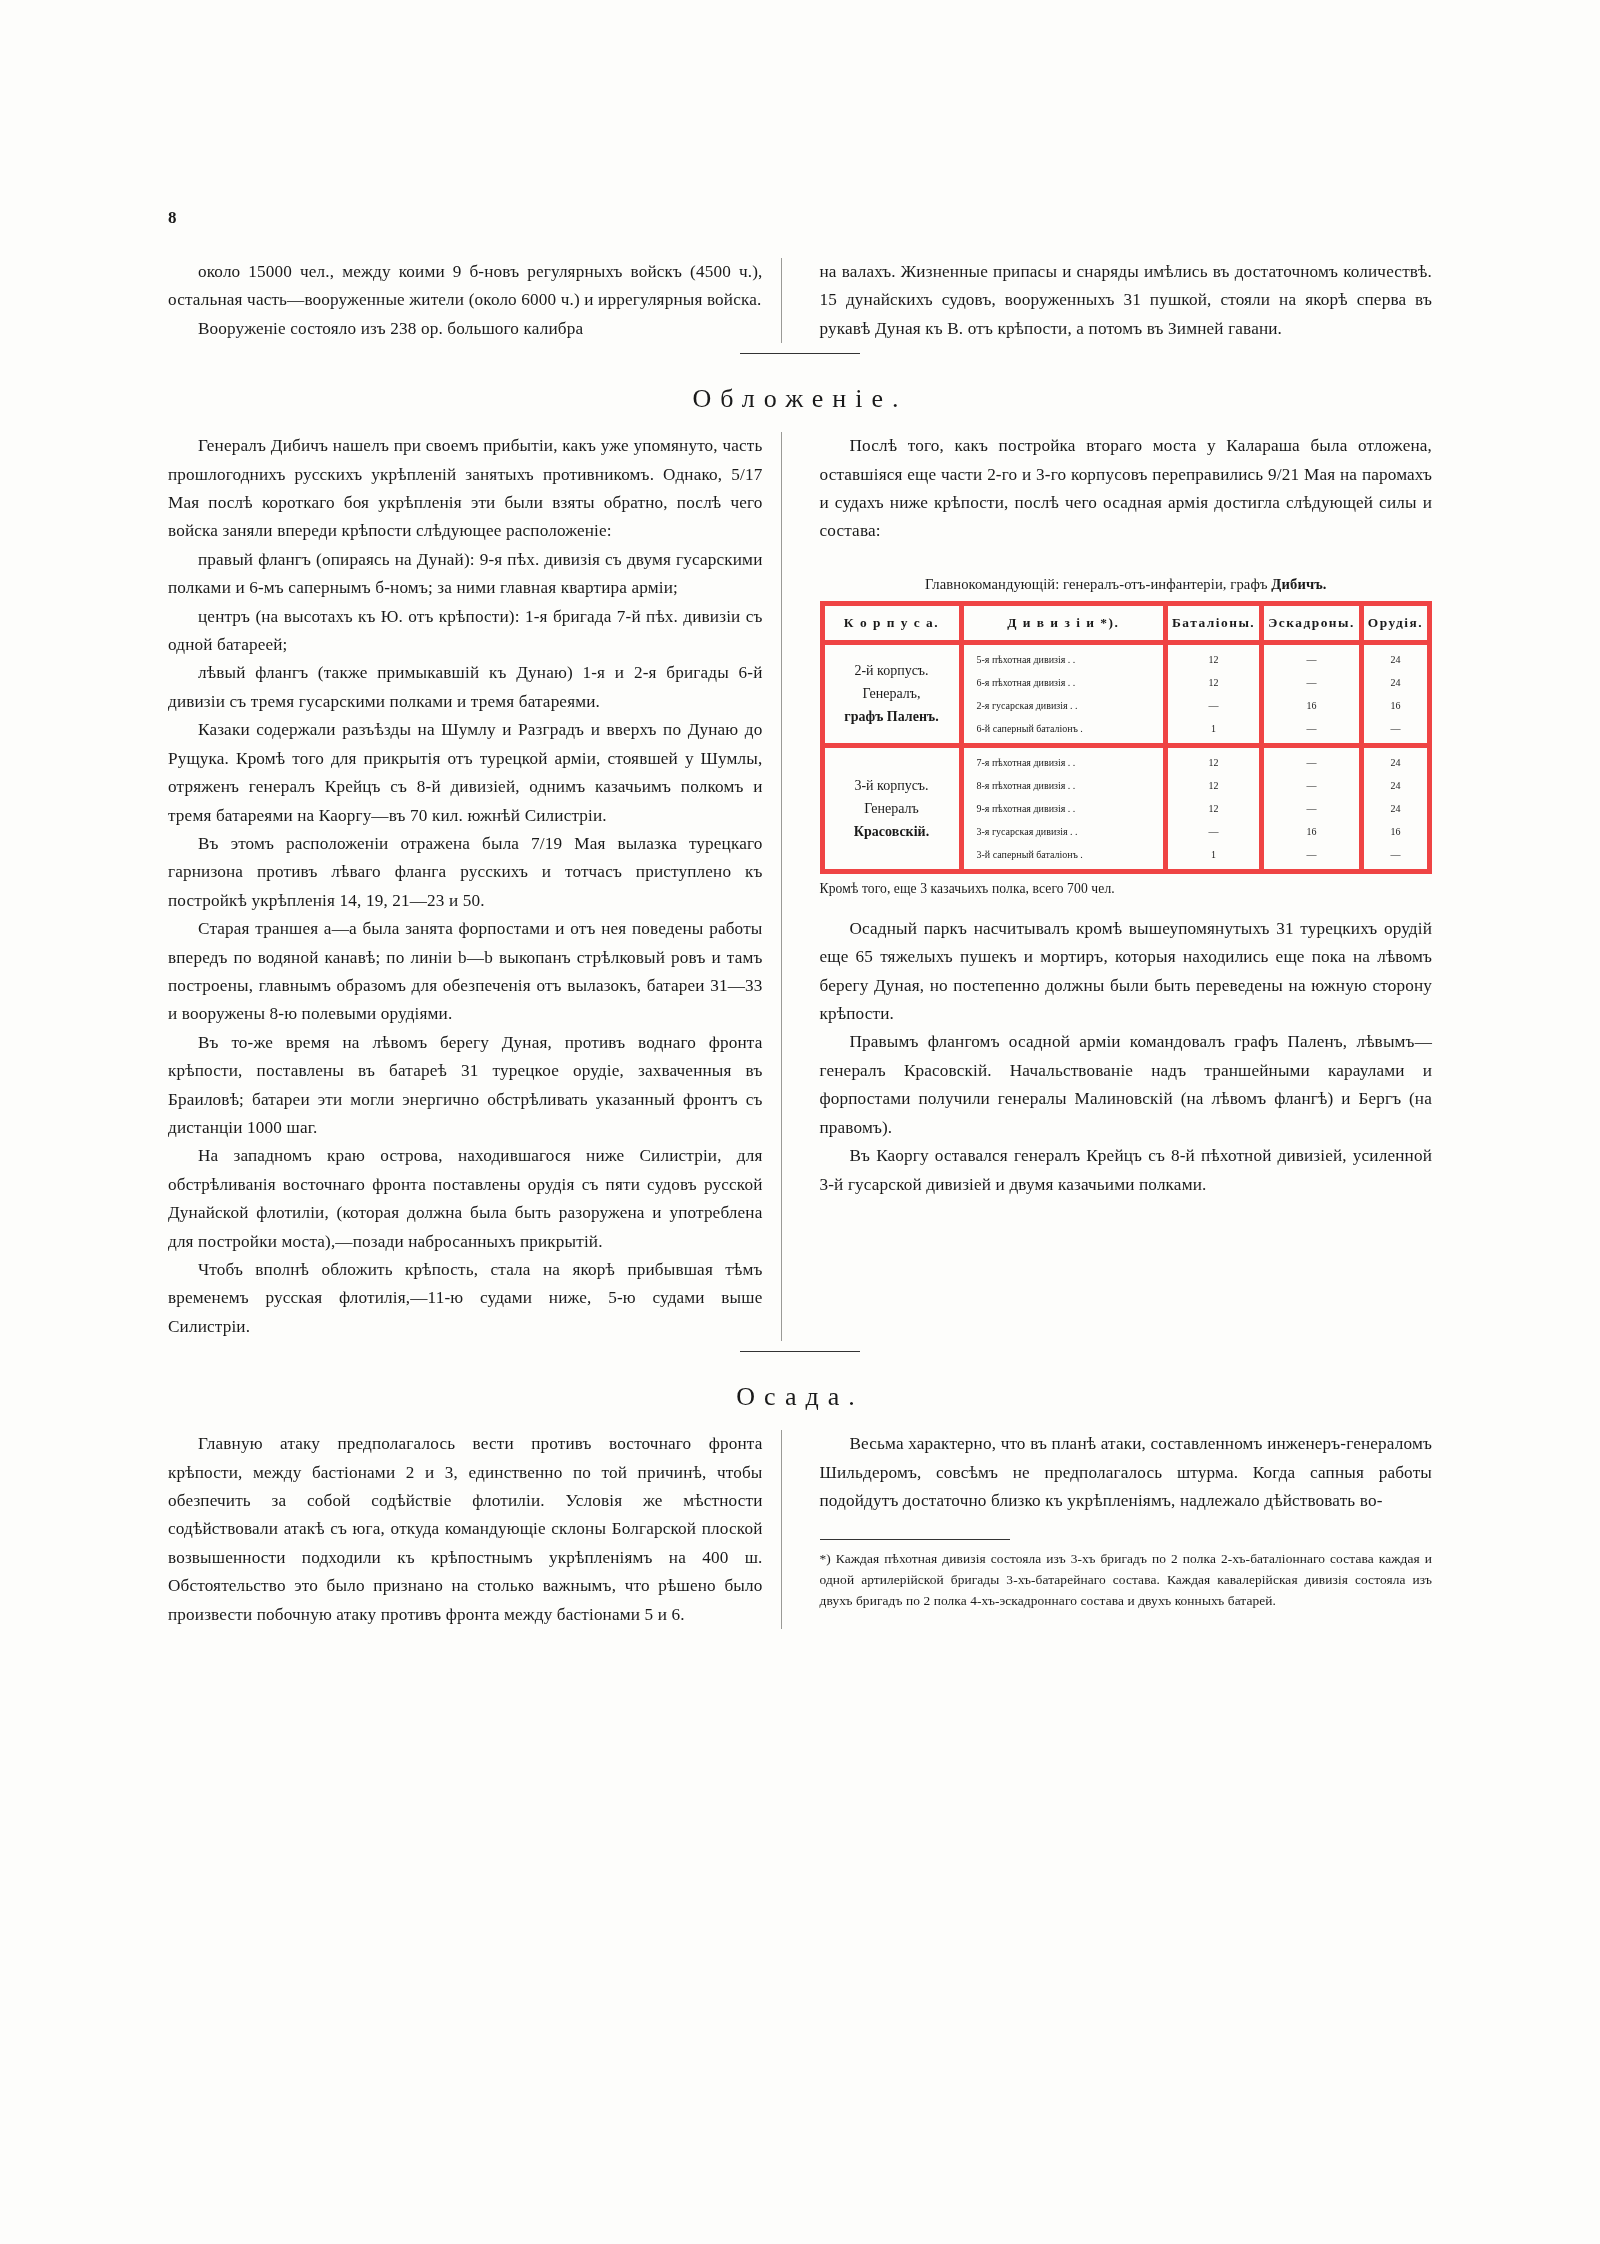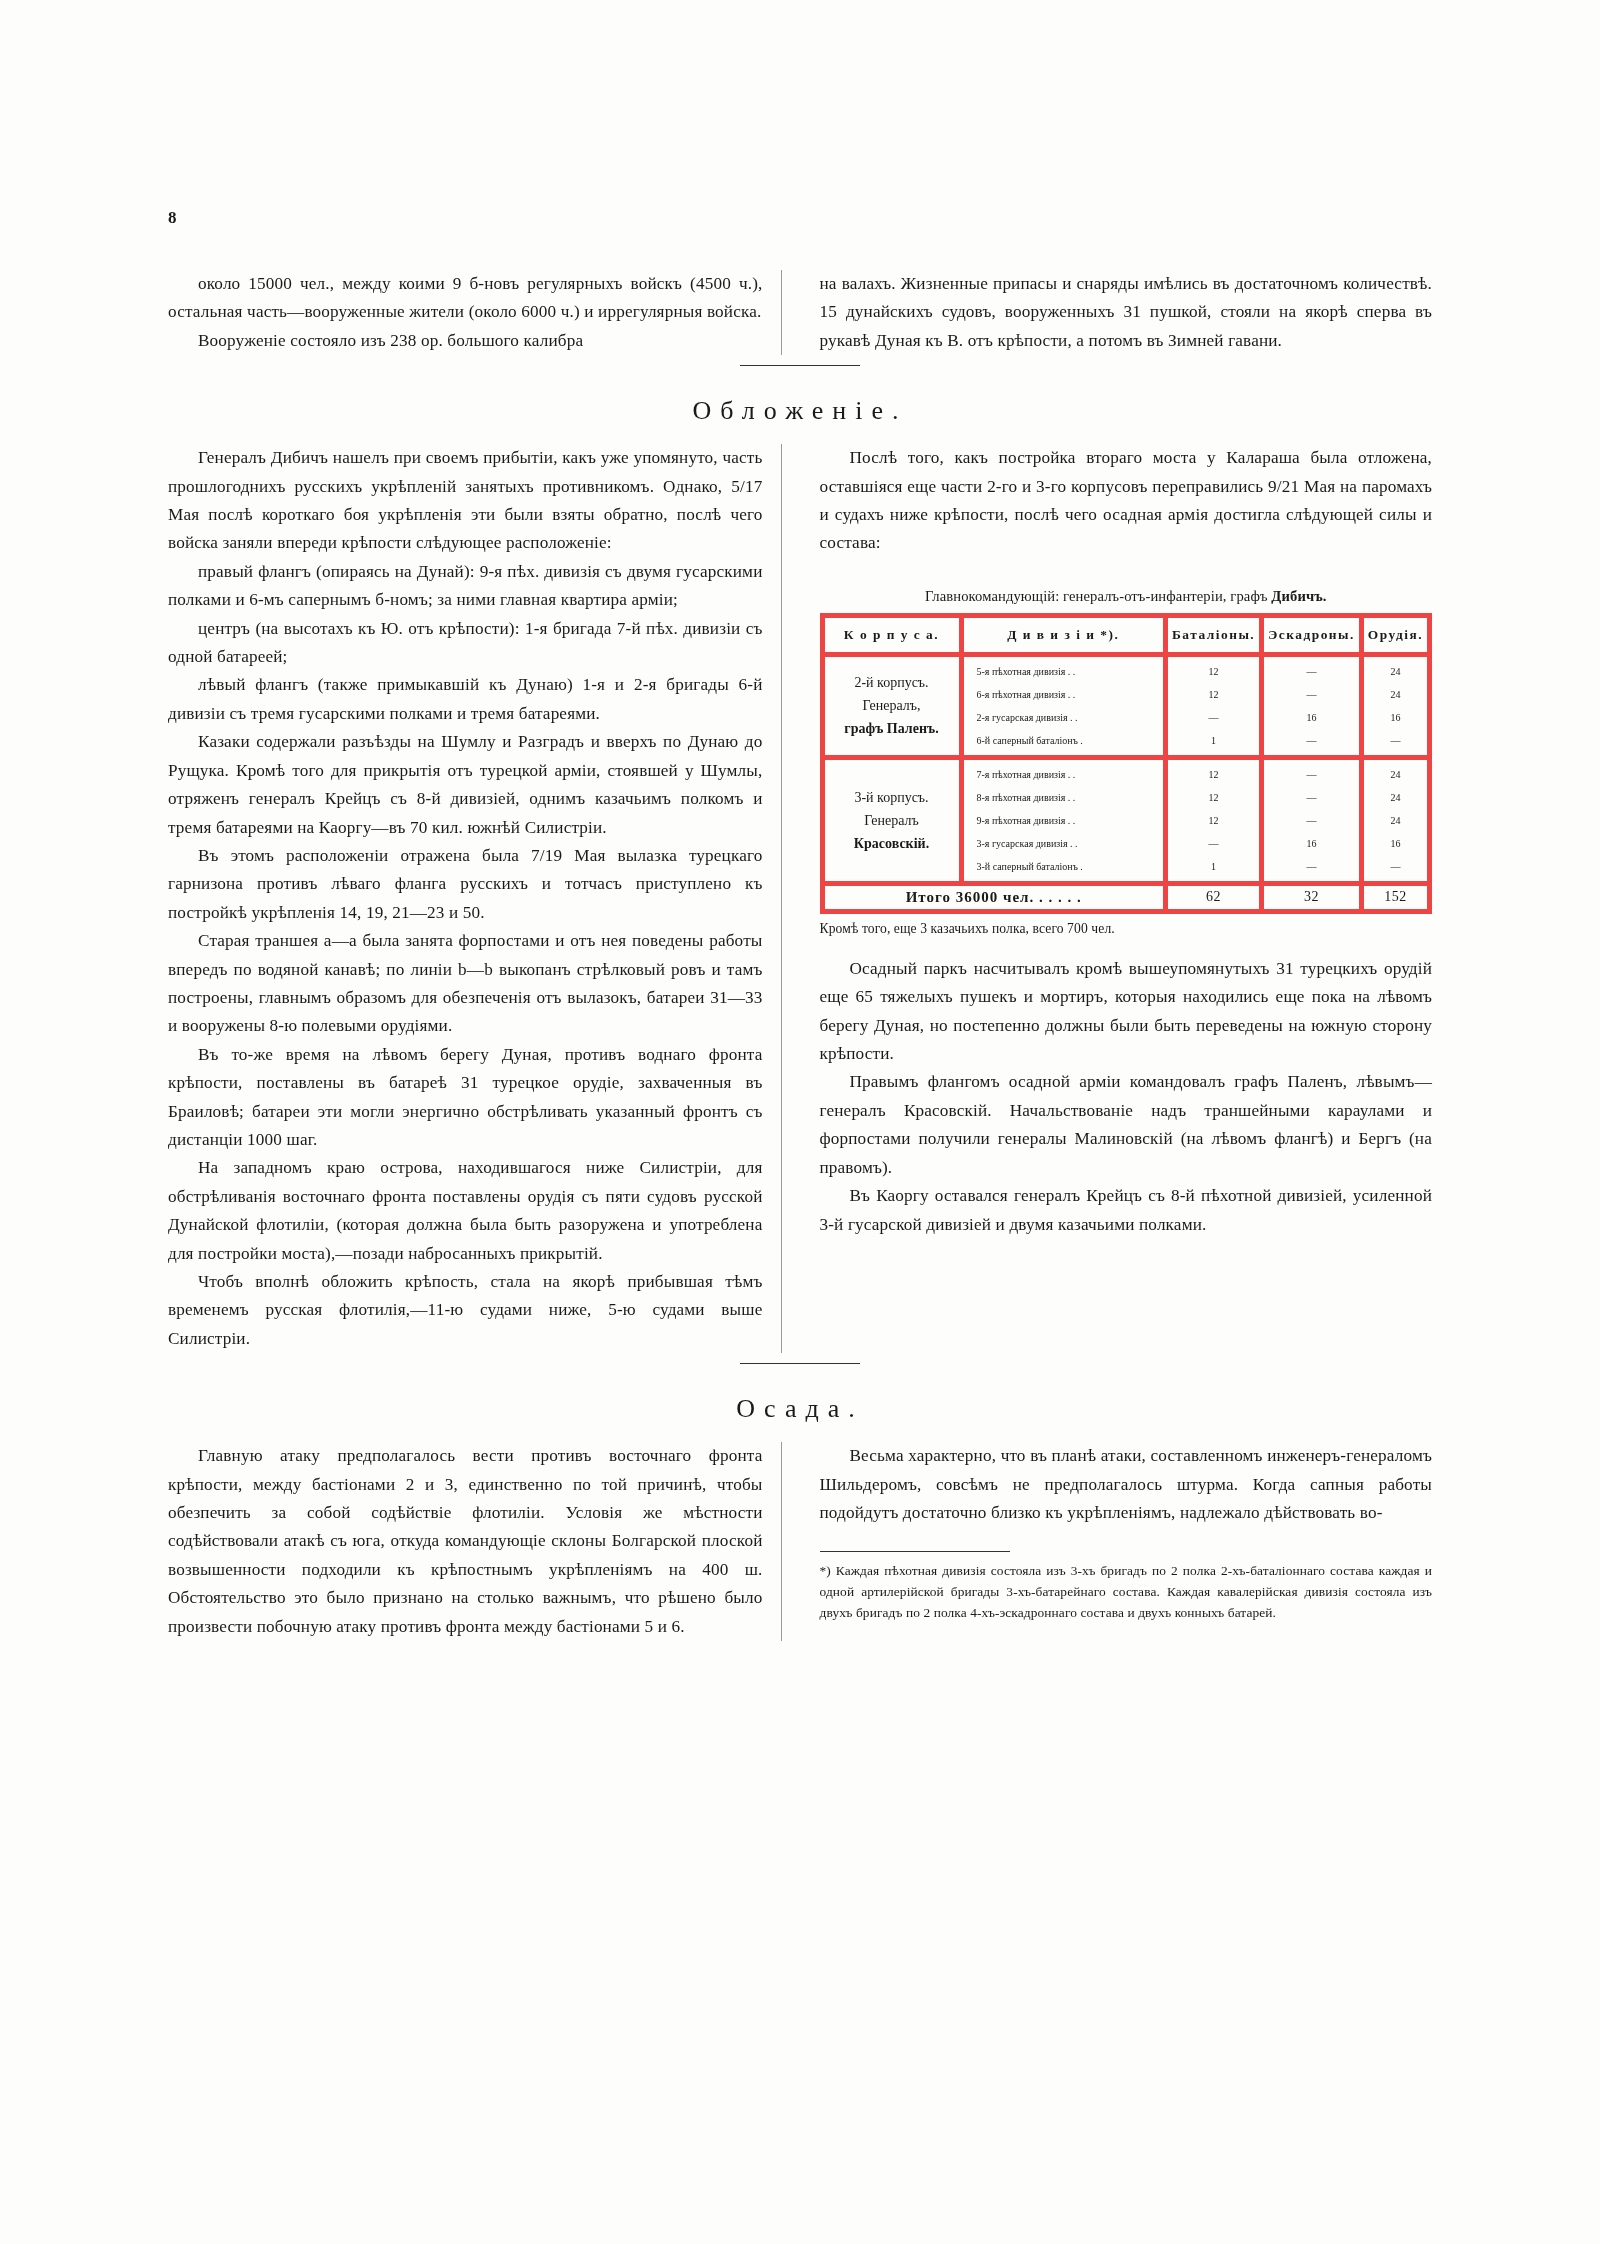--- a/index.html
+++ b/index.html
@@ -25,21 +25,21 @@
     position: absolute;
     left: 168px;
     top: 208px;
     font-size: 17px;
     font-weight: bold;
     font-family: "Liberation Serif", serif;
   }
   .content {
     position: absolute;
     left: 168px;
-    top: 270px;
+    top: 258px;
     width: 1264px;
   }
   .cols {
     display: flex;
     gap: 38px;
     align-items: flex-start;
   }
   .col {
     width: 613px;
     position: relative;
@@ -271,26 +271,20 @@
               </td>
               <td class="num-cell c-ord">
                 <div class="rowline">24</div>
                 <div class="rowline">24</div>
                 <div class="rowline">24</div>
                 <div class="rowline">16</div>
                 <div class="rowline">—</div>
               </td>
             </tr>
 
-            <tr class="total-row">
-              <td class="tot-label" colspan="2">Итого 36000 чел. . . . . .</td>
-              <td class="tot-num">62</td>
-              <td class="tot-num">32</td>
-              <td class="tot-num">152</td>
-            </tr>
           </tbody>
         </table>
 
         <div class="table-note">Кромѣ того, еще 3 казачьихъ полка, всего 700 чел.</div>
 
         <div class="after-table-gap"></div>
 
         <p>Осадный паркъ насчитывалъ кромѣ вышеупомянутыхъ 31 турецкихъ орудій еще 65 тяжелыхъ пушекъ и мортиръ, которыя находились еще пока на лѣвомъ берегу Дуная, но постепенно должны были быть переведены на южную сторону крѣпости.</p>
         <p>Правымъ флангомъ осадной арміи командовалъ графъ Паленъ, лѣвымъ—генералъ Красовскій. Начальствованіе надъ траншейными караулами и форпостами получили генералы Малиновскій (на лѣвомъ флангѣ) и Бергъ (на правомъ).</p>
         <p>Въ Каоргу оставался генералъ Крейцъ съ 8-й пѣхотной дивизіей, усиленной 3-й гусарской дивизіей и двумя казачьими полками.</p>

